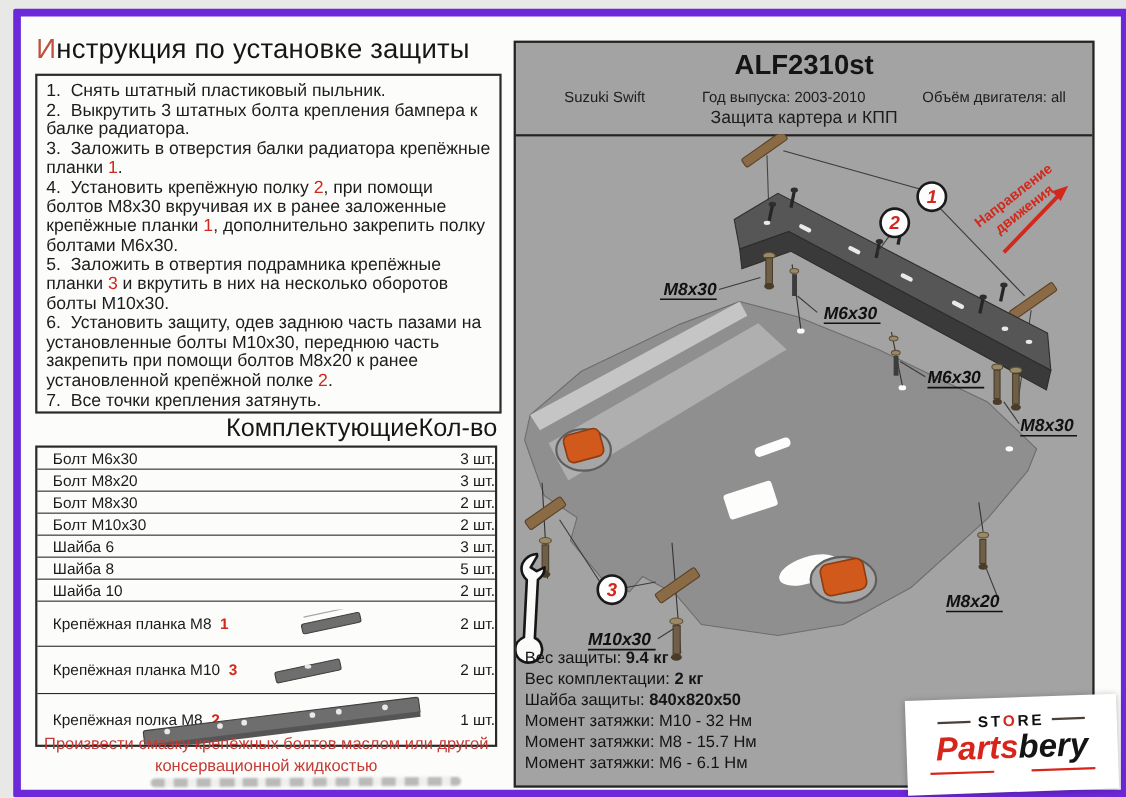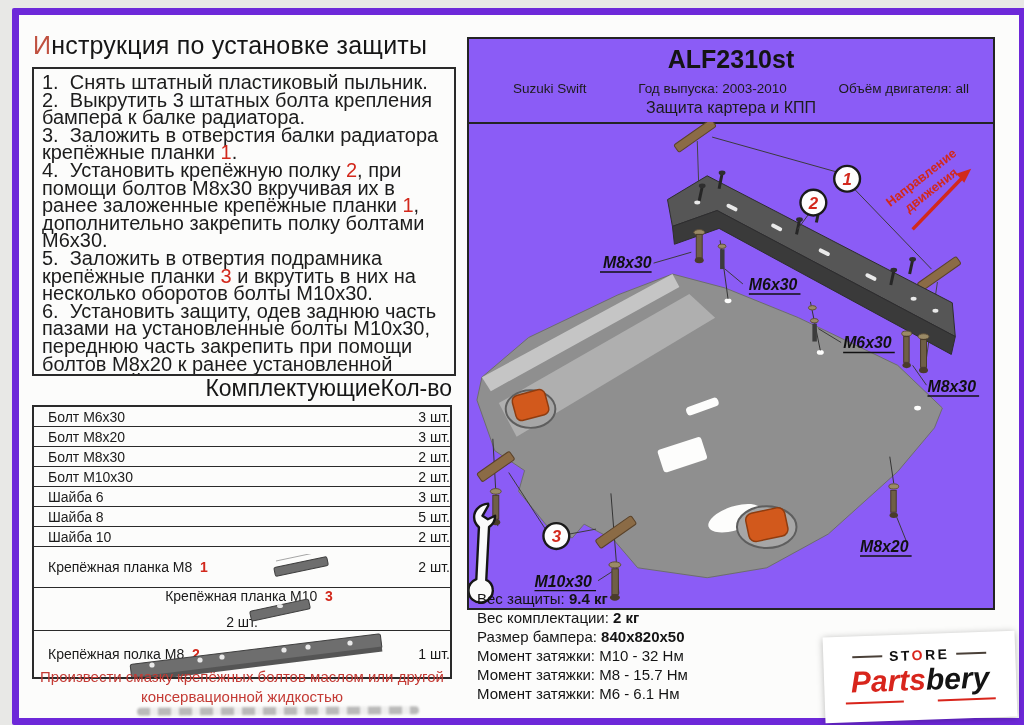--- a/index.html
+++ b/index.html
@@ -1,41 +1,41 @@
 <!DOCTYPE html>
 <html><head>
 <meta charset="utf-8">
 <style>
   html,body{margin:0;padding:0;background:#e8e8e6;font-family:"Liberation Sans",sans-serif;}
   .canvas{position:relative;width:1024px;height:725px;background:#e8e8e6;overflow:hidden;}
   .page{position:absolute;left:12px;top:8px;width:1000px;height:703px;background:#fcfcfb;border:7px solid #6d28d9;border-radius:2px;}
   
   .doc-title{position:absolute;left:14px;top:16px;font-size:25px;color:#161616;letter-spacing:.2px;}
   .doc-title .lead{color:#c05140;}
-  .instr-box{position:absolute;left:13px;top:52px;width:404px;height:295px;border:2px solid #2a2a2a;padding:5px 8px;font-size:20px;line-height:17.6px;color:#1c1c1c;overflow:hidden;}
+  .instr-box{position:absolute;left:13px;top:52px;width:404px;height:295px;border:2px solid #2a2a2a;padding:5px 8px;font-size:16px;line-height:17.6px;color:#1c1c1c;overflow:hidden;}
   .instr-item{margin:0;}
   .red{color:#d2281c;}
   .parts-head{position:absolute;left:13px;top:360px;width:420px;display:flex;justify-content:flex-end;font-size:23px;color:#161616;}
   .parts-table{position:absolute;left:13px;top:390px;width:420px;border:2px solid #2a2a2a;box-sizing:border-box;}
   .prow{position:relative;display:flex;justify-content:space-between;align-items:center;height:19px;border-bottom:1.5px solid #2a2a2a;font-size:14px;color:#1a1a1a;}
   .prow:last-child{border-bottom:none;}
   .pname{padding-left:14px;white-space:nowrap;}
   .pqty{white-space:nowrap;}
   .pref{font-weight:bold;}
   .prow.img-row{height:40px;}
   .prow.long-bracket{height:46px;}
-  .prow.small-bar-hole{height:42px;flex-direction:column;}
+  .prow.small-bar-hole{height:42px;}
   .part-img{position:absolute;top:0;}
   .prow.small-bar .part-img{left:232px;top:7px;}
   .prow.small-bar-hole .part-img{left:208px;top:7px;}
   .prow.long-bracket .part-img{left:88px;top:2px;}
   .parts-note{position:absolute;left:13px;top:652px;width:420px;text-align:center;font-size:15px;line-height:20px;color:#c43a34;}
   .scratch{position:absolute;left:118px;top:692px;width:282px;height:8px;border-radius:4px;opacity:.55;filter:blur(1.2px);background:repeating-linear-gradient(90deg,rgba(80,80,80,.7) 0 13px,rgba(160,160,160,.25) 13px 21px);transform:rotate(-.3deg);}
   
-  .panel{position:absolute;left:448px;top:22px;width:528px;height:573px;border:2px solid #242424;box-sizing:border-box;background:#8b5cf6;}
+  .panel{position:absolute;left:448px;top:22px;width:528px;height:679px;border:2px solid #242424;box-sizing:border-box;background:#a3a3a3;}
   .panel-header{position:relative;height:83px;border-bottom:2px solid #242424;}
   .code{position:absolute;top:6px;left:0;right:0;text-align:center;font-size:25px;font-weight:bold;color:#141414;}
   .info-row{position:absolute;top:42px;left:0;right:0;display:flex;justify-content:space-between;padding:0 24px 0 44px;font-size:13.5px;color:#1c1c1c;}
   .subtitle{position:absolute;top:60px;left:0;right:0;text-align:center;font-size:16px;color:#1c1c1c;}
   .diagram-svg{position:absolute;left:0;top:83px;width:524px;height:578px;}
   .specs{position:absolute;left:8px;top:550px;font-size:15px;line-height:19px;color:#141414;z-index:3;}
   .spec-line .b{font-weight:bold;}
   .fine-print{position:absolute;left:460px;top:689px;width:352px;text-align:right;font-size:8px;color:#8f8f8f;letter-spacing:.1px;}
   
   .logo-card{position:absolute;left:824px;top:634px;width:192px;height:86px;background:#ffffff;transform:rotate(-2deg);box-shadow:0 1px 7px rgba(0,0,0,.28);z-index:6;}
@@ -304,21 +304,21 @@
         <line x1="394" y1="436" x2="446" y2="436" stroke="#111" stroke-width="1.5"></line>
 
         <g transform="translate(6,378) rotate(10)">
           <path d="M14,3 C6,5 1,12 2.5,19 C3.3,23 5.8,26 9,28 L15.5,80 C11,83 8.6,88 9.8,93 C11.2,100 18,104 25,102 C32,100 35.5,93 33.5,87 C32.3,83 29.4,80 25.5,79 L19,26 C22,23 24,18.6 23,13.8 L16.5,18.5 L10.5,16 L14.5,5 Z" fill="#fbfbfa" stroke="#161616" stroke-width="2.4" stroke-linejoin="round"></path>
         </g>
       </svg>
 
       <div class="specs">
           <div class="spec-line"><span>Вес защиты: </span><span class="b">9.4 кг</span></div>
           <div class="spec-line"><span>Вес комплектации: </span><span class="b">2 кг</span></div>
-          <div class="spec-line"><span>Размер бампера: </span><span class="b">840х820х50</span></div>
+          <div class="spec-line"><span>Шайба защиты: </span><span class="b">840х820х50</span></div>
           <div class="spec-line"><span>Момент затяжки: </span><span>М10 - 32 Нм</span></div>
           <div class="spec-line"><span>Момент затяжки: </span><span>М8 - 15.7 Нм</span></div>
           <div class="spec-line"><span>Момент затяжки: </span><span>М6 - 6.1 Нм</span></div>
         </div>
     </div>
 
   </div>
 
   <div class="logo-card">
     <div class="store-row">

